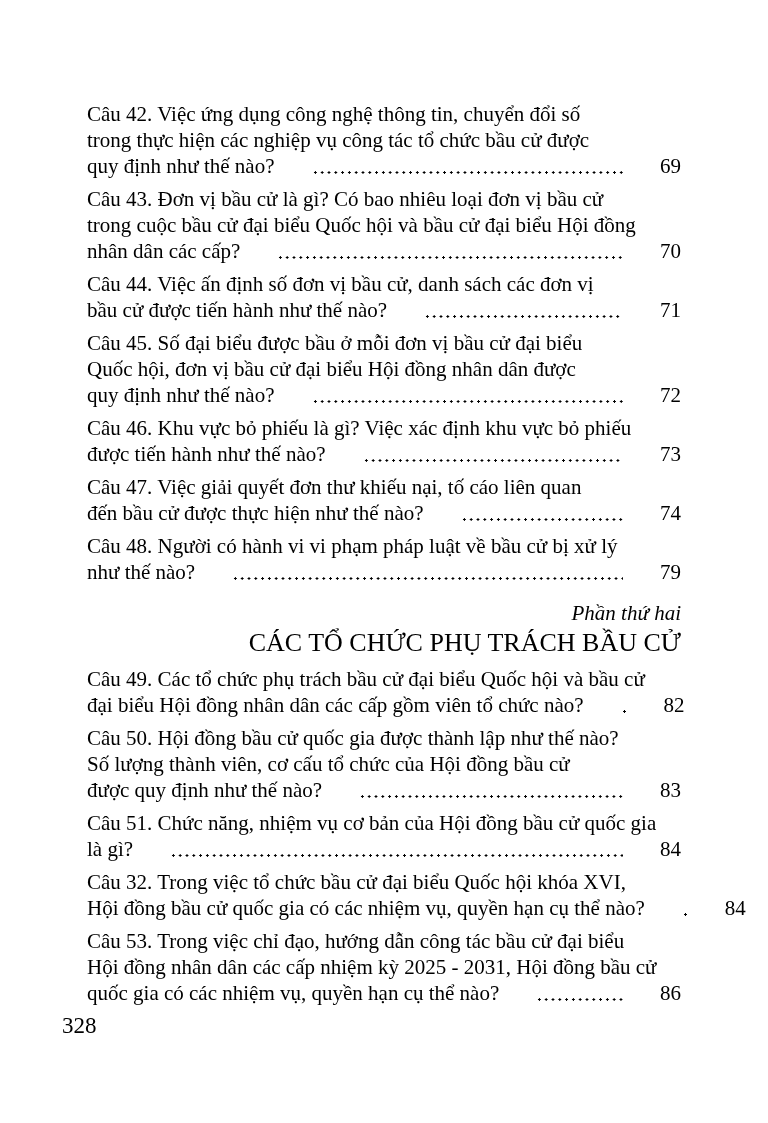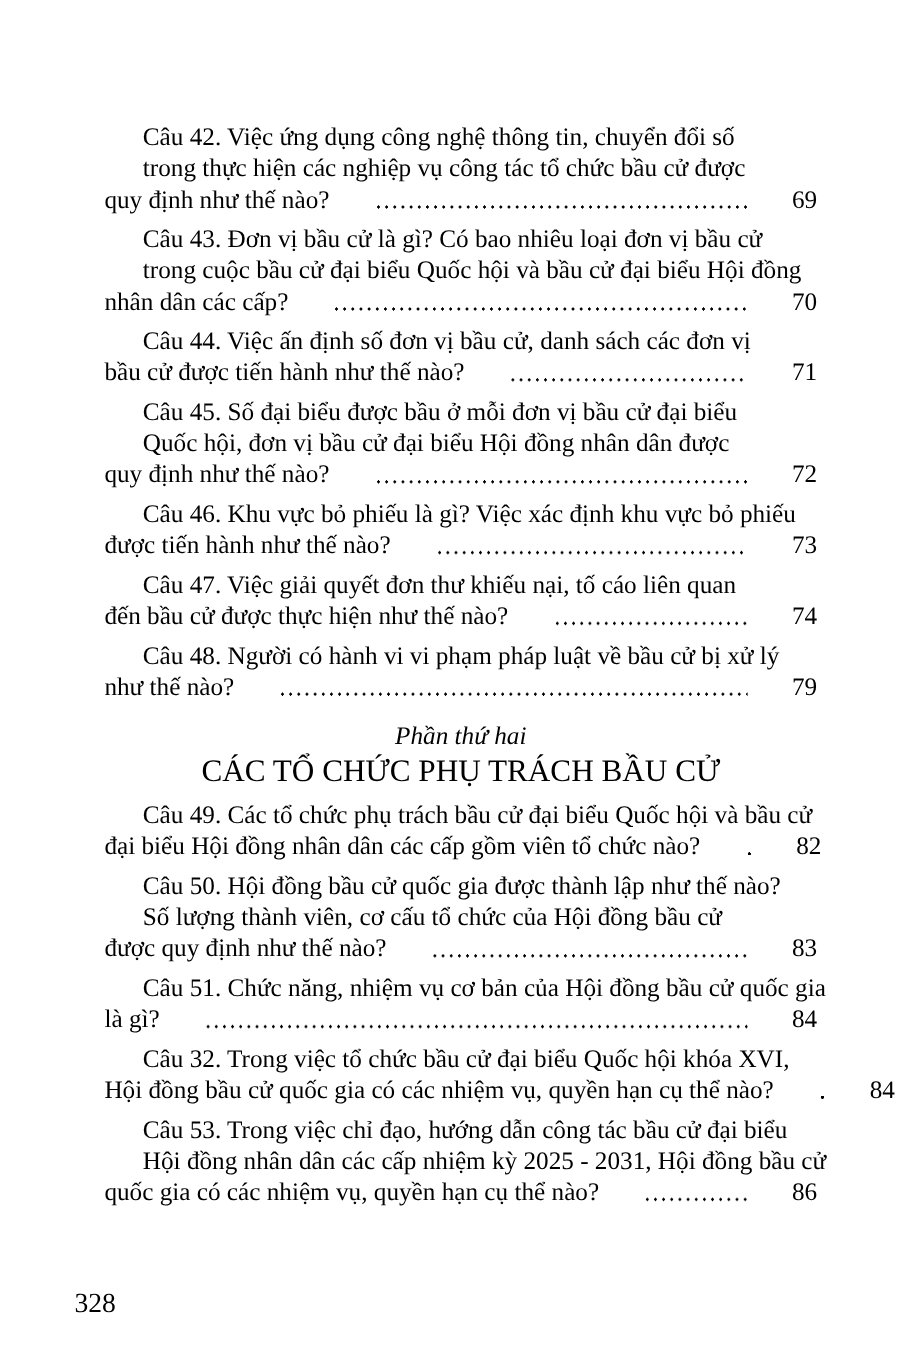--- a/index.html
+++ b/index.html
@@ -21,21 +21,20 @@
     top: 101px;
     width: 594px;
   }
   .entry {
     font-size: 21px;
     line-height: 26px;
     margin: 0 0 7px 0;
   }
   .line {
     white-space: nowrap;
-    margin-left: 32px;
   }
   .lastline {
     display: flex;
     align-items: flex-end;
     gap: 35px;
   }
   .linetext {
     white-space: nowrap;
     flex: 0 0 auto;
   }
@@ -47,36 +46,36 @@
     background-image: radial-gradient(circle, #000 0 1.15px, rgba(0,0,0,0) 1.35px);
     background-size: 6.8px 3px;
     background-repeat: repeat-x;
     background-position: left bottom 5px;
   }
   .pagenum {
     flex: 0 0 auto;
     white-space: nowrap;
   }
   .section {
-    text-align: center;
+    text-align: right;
     margin: 14px 0 8px 0;
   }
   .section-label {
     font-style: italic;
     font-size: 21px;
     line-height: 28px;
   }
   .section-title {
     font-size: 26px;
     line-height: 31px;
   }
   .footer {
     position: absolute;
     left: 62px;
-    top: 1072px;
+    top: 1012px;
     font-size: 23px;
     line-height: 28px;
     font-family: Liberation Serif, serif;
   }
 </style>
 </head>
 <body>
 
 <div class="content">
     <div class="entry">

